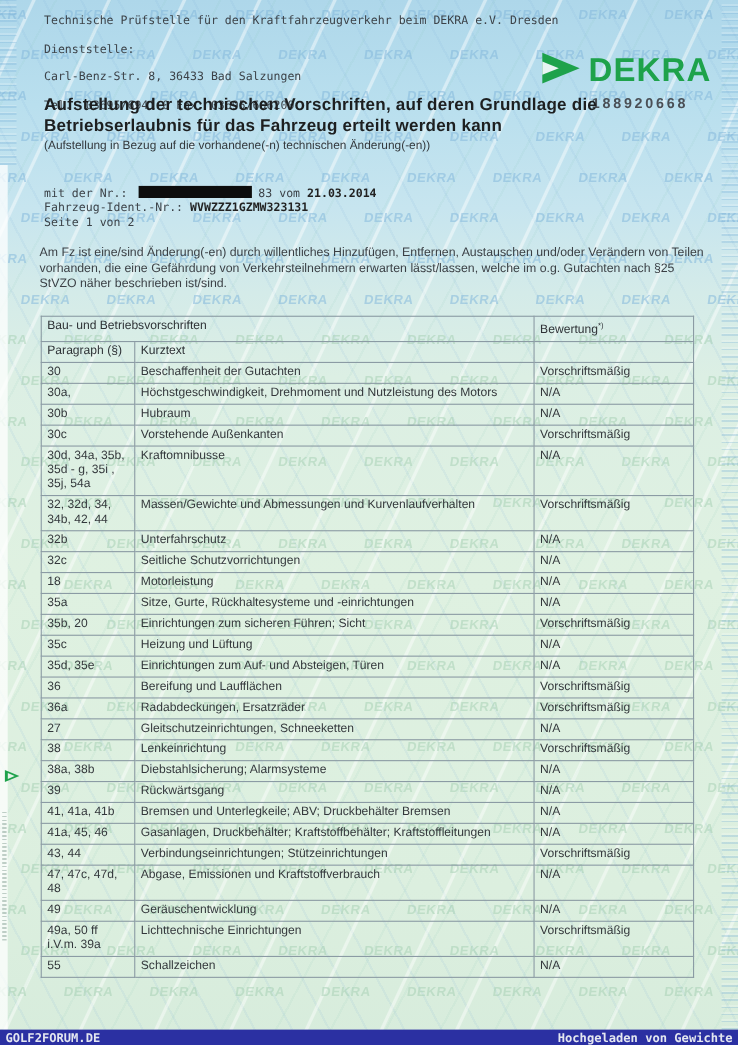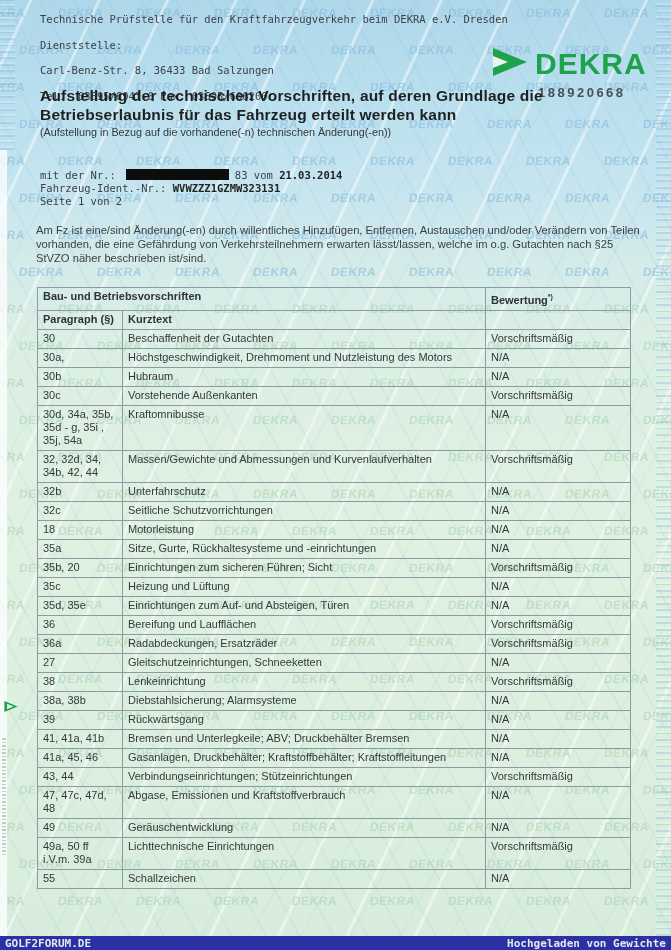--- a/index.html
+++ b/index.html
@@ -37,21 +37,21 @@
   .refblock{position:absolute;left:40px;top:156px;font-family:"DejaVu Sans Mono","Liberation Mono",monospace;
     font-size:10.5px;line-height:13px;color:#3c4248;}
   .redact{display:inline-block;width:103px;height:11px;background:#0d0d0d;vertical-align:-1px;margin:0 6px 0 10px;}
   .b{font-weight:bold;color:#222;}
   .intro{position:absolute;left:36px;top:224px;width:604px;font-size:11.2px;line-height:13.8px;color:#3a3f44;}
 
   table.reg{position:absolute;left:37px;top:287px;width:593px;border-collapse:collapse;table-layout:fixed;
     font-size:11px;color:#34383c;}
   table.reg th,table.reg td{border:1px solid #8b9ba4;padding:2px 5px 3px 5px;vertical-align:top;text-align:left;
     line-height:13px;font-weight:normal;}
-  table.reg th{font-weight:bold;color:#2e3236;}
+  table.reg th{font-weight:normal;color:#2e3236;}
   th.group{text-align:center;}
   sup{font-size:7px;}
 
   .margin-arrow{position:absolute;left:4px;top:699px;z-index:2;}
   .vtext{position:absolute;left:2px;top:737px;width:4px;height:118px;z-index:2;opacity:.55;
     background:repeating-linear-gradient(0deg,rgba(100,135,120,.7) 0 1.5px,transparent 1.5px 3.5px);}
   .footer{position:absolute;left:0;right:0;bottom:0;height:14px;z-index:3;display:flex;
     justify-content:space-between;align-items:center;padding:0 5px;
     font-family:"DejaVu Sans Mono","Liberation Mono",monospace;font-size:11px;font-weight:bold;}
 </style>

